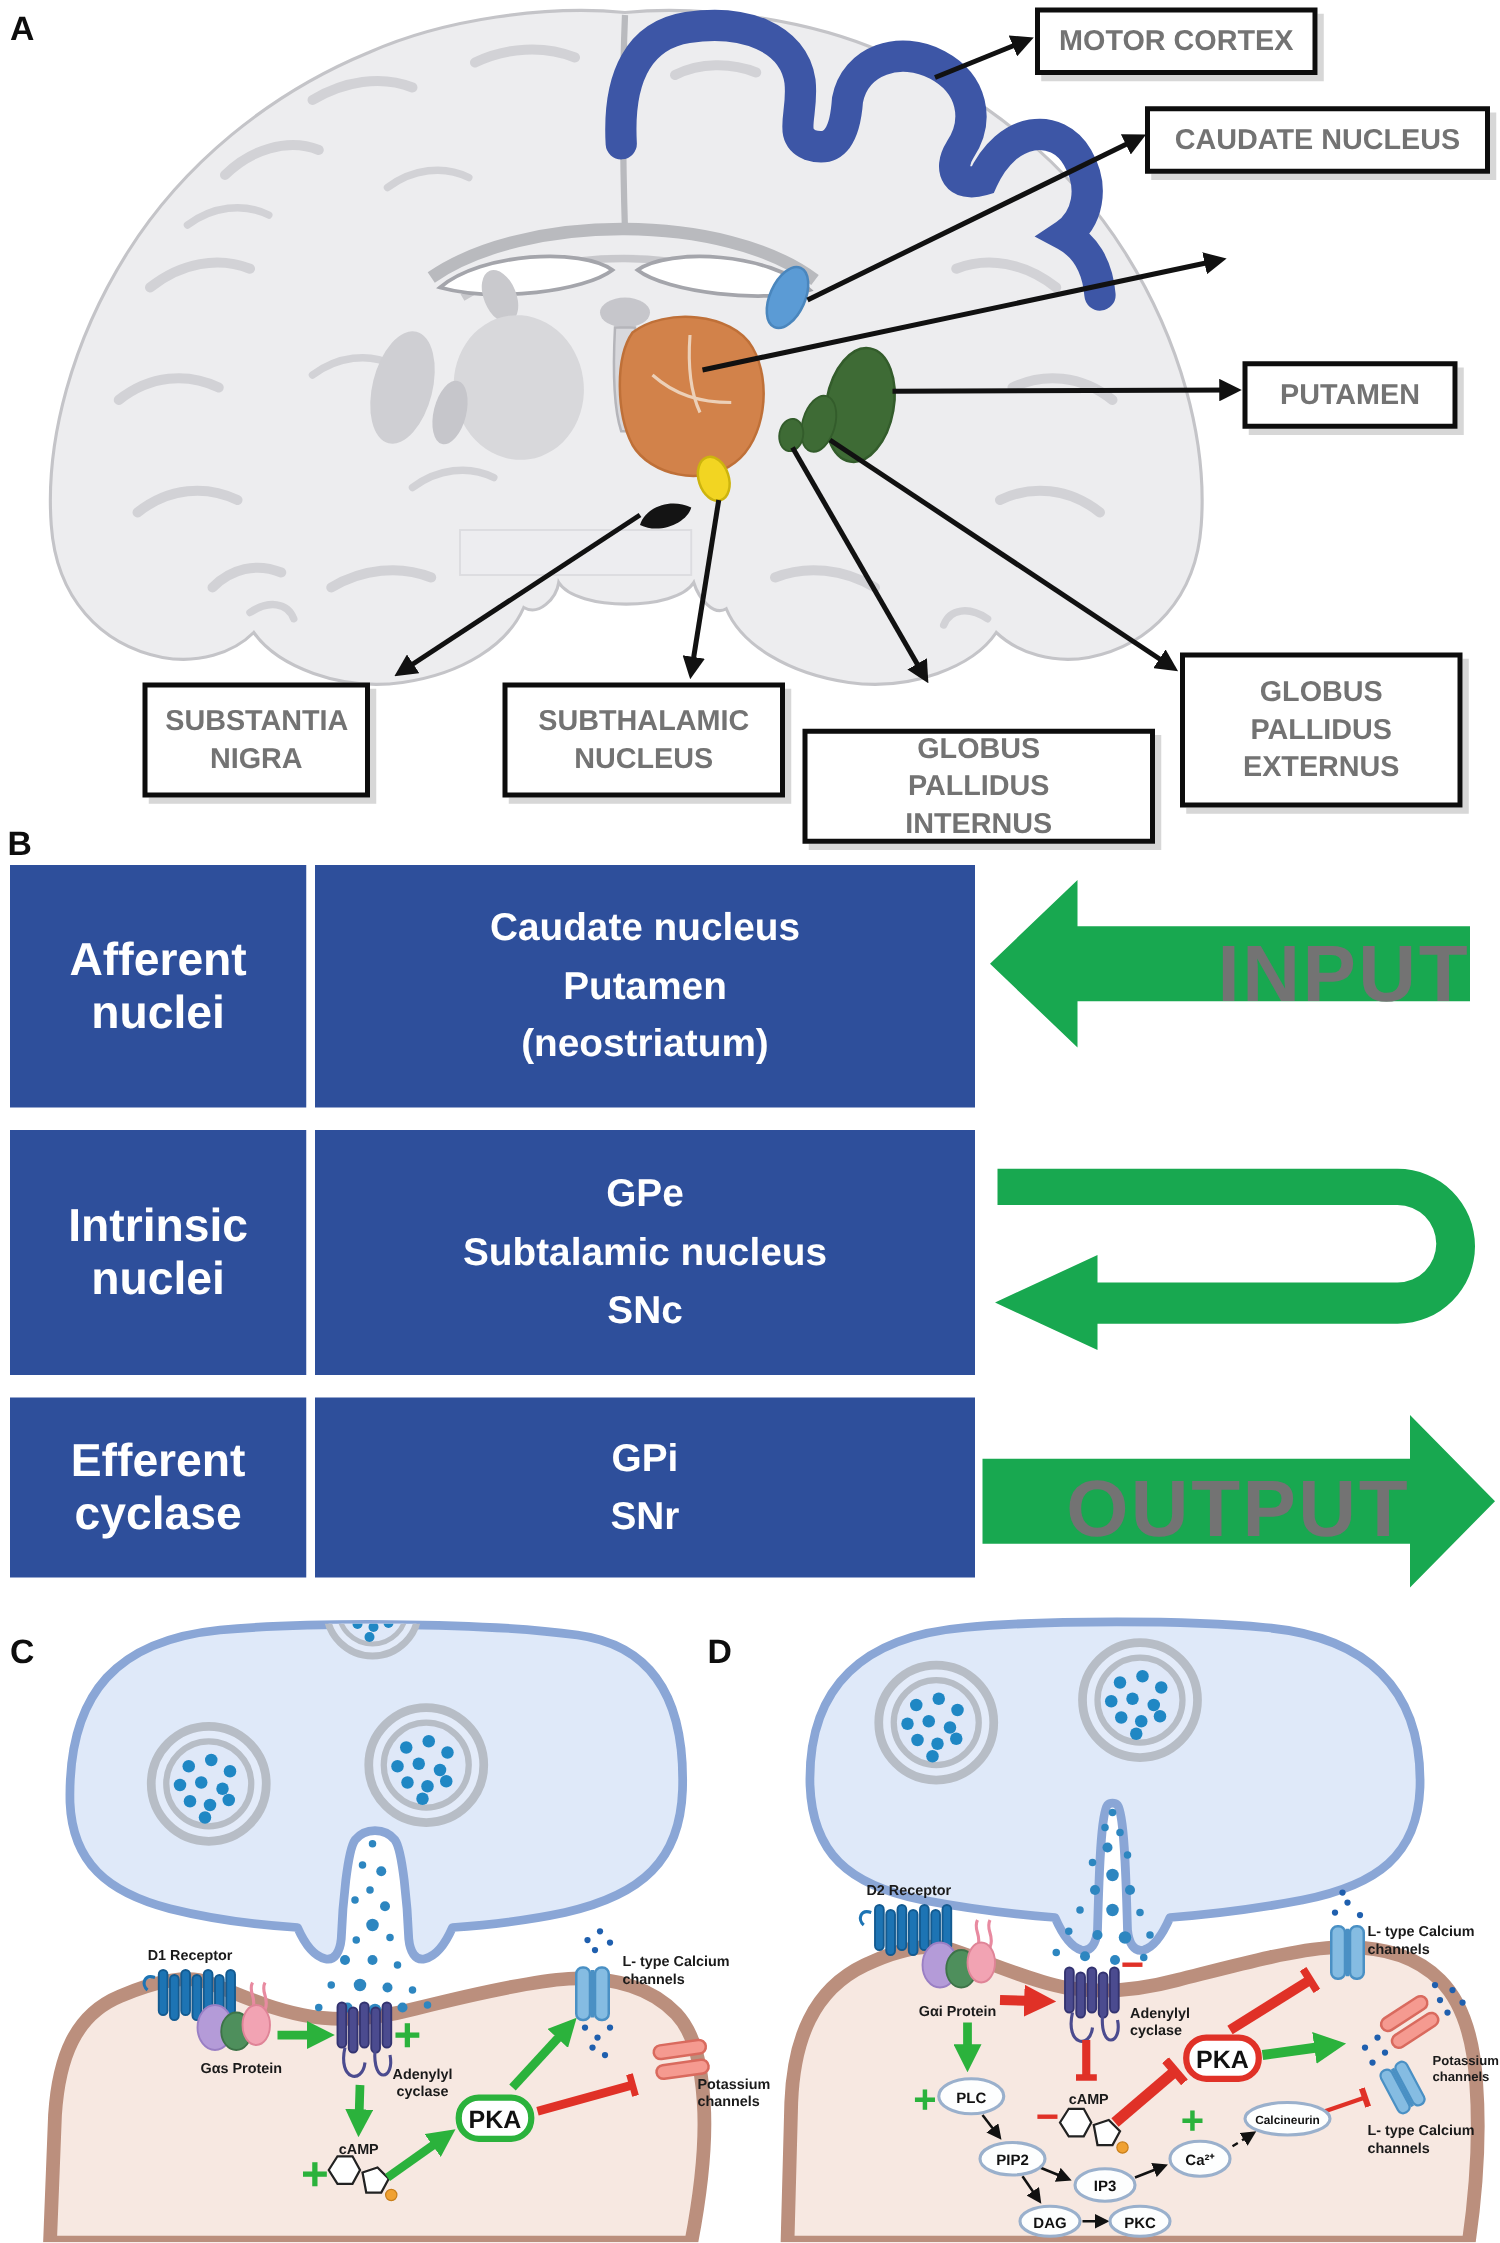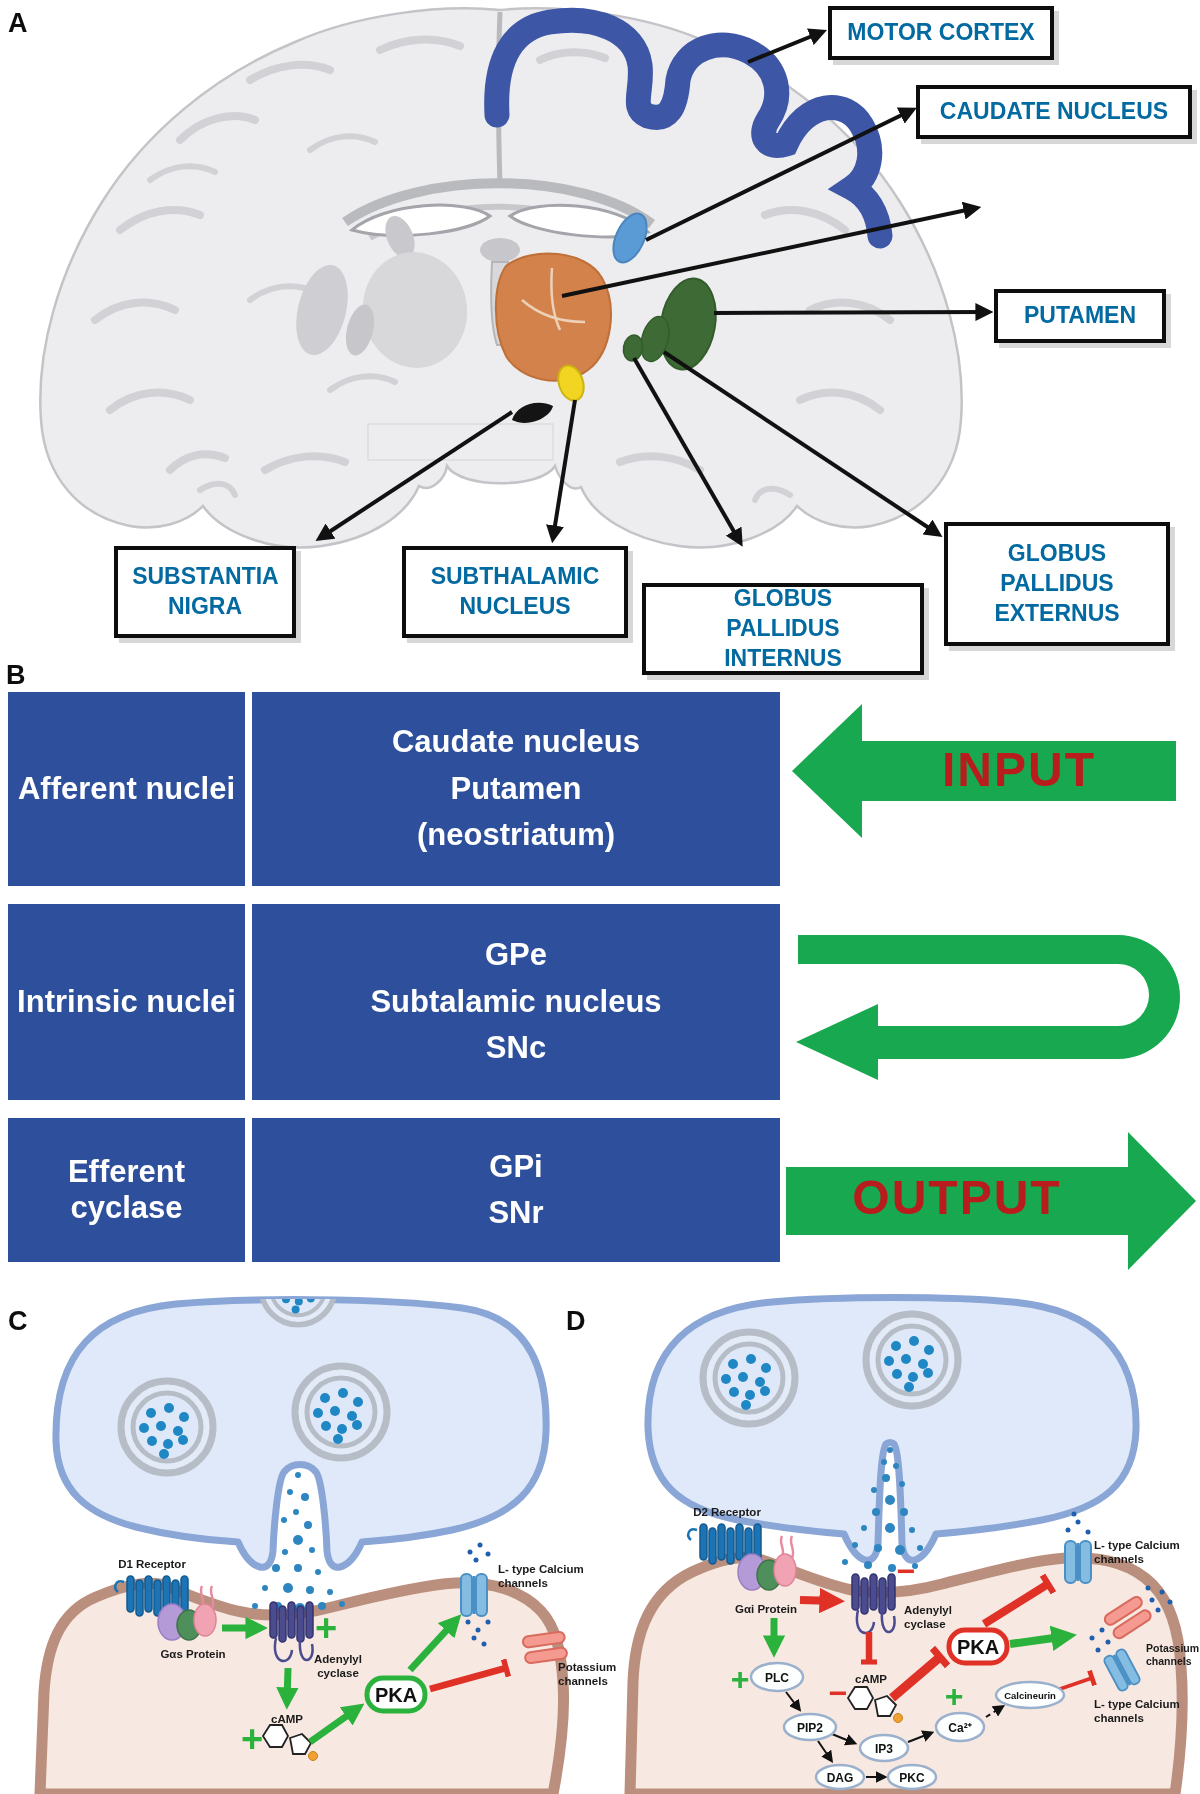--- a/index.html
+++ b/index.html
@@ -2,28 +2,28 @@
 <html><head>
 <meta charset="utf-8">
 <style>
   html,body{margin:0;padding:0;background:#fff;}
   #page{position:relative;width:1200px;height:1794px;background:#ffffff;overflow:hidden;
         font-family:"Liberation Sans",sans-serif;}
   .panel-letter{position:absolute;font-size:27px;font-weight:700;color:#0d0d0d;}
   
   .abox{position:absolute;background:#ffffff;border:4px solid #0d0d0d;display:flex;
         align-items:center;justify-content:center;text-align:center;font-weight:700;
-        font-size:23px;color:#0369a1;line-height:1.3;box-shadow:5px 5px 0 rgba(140,140,140,.35);}
+        font-size:23px;color:#737373;line-height:1.3;box-shadow:5px 5px 0 rgba(140,140,140,.35);}
   
   .bcell{position:absolute;background:#2e4f9b;color:#fff;display:flex;flex-direction:column;
          align-items:center;justify-content:center;text-align:center;font-weight:700;}
-  .bcell .cat{font-size:31px;}
+  .bcell .cat{font-size:37px;}
   .bcell .ln{font-size:31px;line-height:1.5;}
-  .green-arrow-text{position:absolute;color:#b91c1c;font-weight:700;font-size:48px;
-        letter-spacing:2px;text-align:center;}
+  .green-arrow-text{position:absolute;color:#737373;font-weight:700;font-size:64px;
+        letter-spacing:2px;text-align:right;}
   
   .lbl{font:700 11.5px "Liberation Sans",sans-serif;fill:#1a1a1a;}
   .lbl-s{font:700 10.5px "Liberation Sans",sans-serif;fill:#1a1a1a;}
   .node-t{font:700 12px "Liberation Sans",sans-serif;fill:#111;}
   .node-ts{font:700 9.5px "Liberation Sans",sans-serif;fill:#111;}
   .pka-t{font:700 20px "Liberation Sans",sans-serif;fill:#111;}
   .sign-g{font:700 38px "Liberation Sans",sans-serif;fill:#2bb23c;}
   .sign-gs{font:700 32px "Liberation Sans",sans-serif;fill:#2bb23c;}
   .sign-r{font:700 32px "Liberation Sans",sans-serif;fill:#e03127;}
   svg{position:absolute;left:0;}

